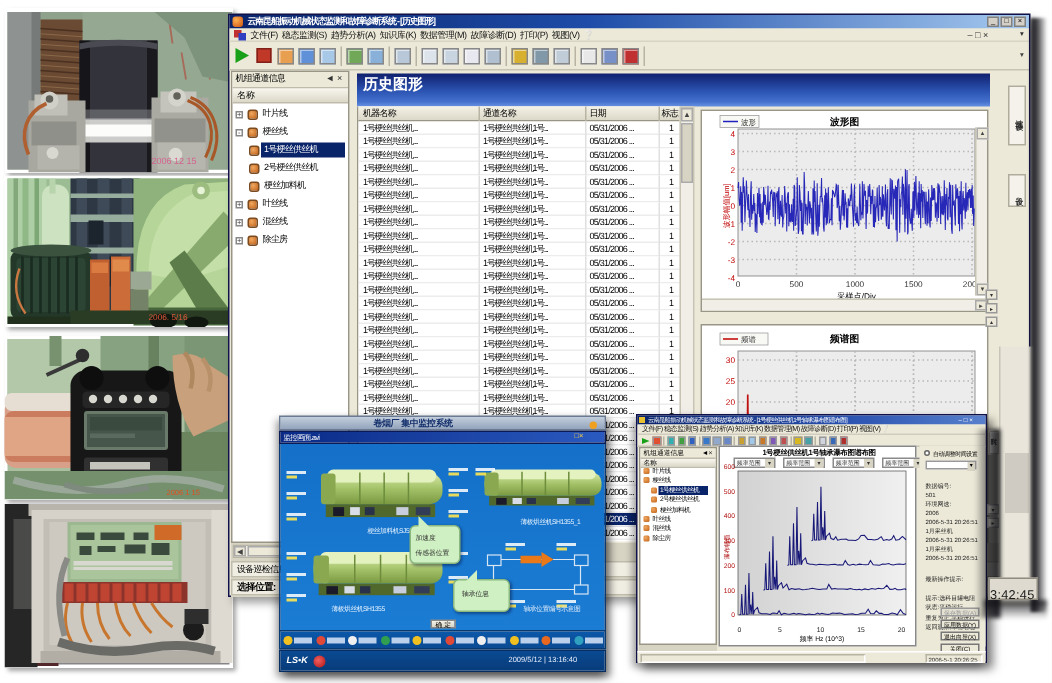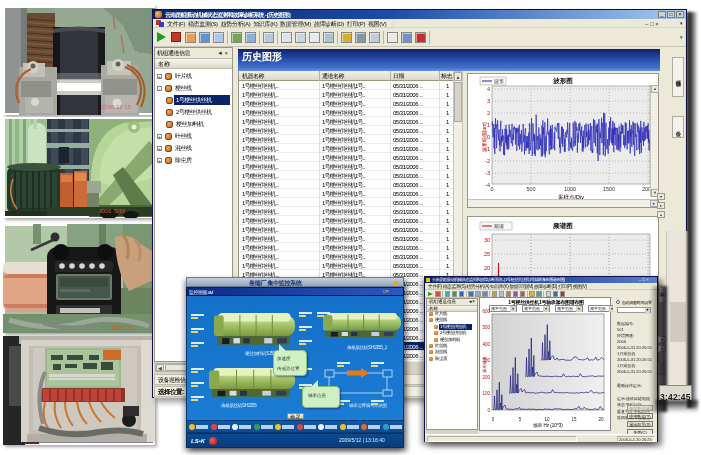--- a/index.html
+++ b/index.html
@@ -961,14 +961,14 @@
 <div class="ab" style="left:659px;top:287px;width:7px;height:16px;background:#f4f2ea;border:1px solid #b0ac9c;writing-mode:vertical-rl;font-size:4.5px;color:#222">实时</div>
 
 <div class="ab" style="left:666px;top:231px;width:23px;height:173px;background:#e9e5da;border-left:1px solid #c8c4b8"></div>
 <div class="ab" style="left:670px;top:302px;width:16px;height:40px;background:#cfcbc2"></div>
 <div class="ab" style="left:658px;top:336px;width:8px;height:7px;background:#ece9d8;border:1px solid #999;font-size:4px;line-height:6px;text-align:center;color:#333">▾</div>
 <div class="ab" style="left:658px;top:345px;width:8px;height:7px;background:#ece9d8;border:1px solid #999;font-size:4px;line-height:6px;text-align:center;color:#333">▸</div>
 <div class="ab" style="left:687px;top:12px;width:11px;height:396px;background:linear-gradient(90deg,rgba(25,25,30,.85) 30%,rgba(25,25,30,.02));filter:blur(1px)"></div>
 <div class="ab" style="left:650px;top:286px;width:17px;height:126px;background:linear-gradient(90deg,rgba(10,10,15,0),rgba(10,10,15,.85) 85%);filter:blur(1.5px)"></div>
 <div class="ab" style="left:656px;top:400px;width:42px;height:13px;background:linear-gradient(180deg,rgba(10,10,15,.78),rgba(10,10,15,0));filter:blur(1.5px)"></div>
 <div class="ab" style="left:659px;top:385px;width:33px;height:15px;background:#dedacf;border:1px solid #908c80">
- <span class="tz" style="font-size:8.5px;font-weight:bold;color:#1a1a1a;line-height:13px;letter-spacing:.2px">3:42:45</span>
+ <span class="tz" style="font-size:8.5px;font-weight:normal;color:#1a1a1a;line-height:13px;letter-spacing:.2px">3:42:45</span>
 </div>
 </div>
 </body></html>

